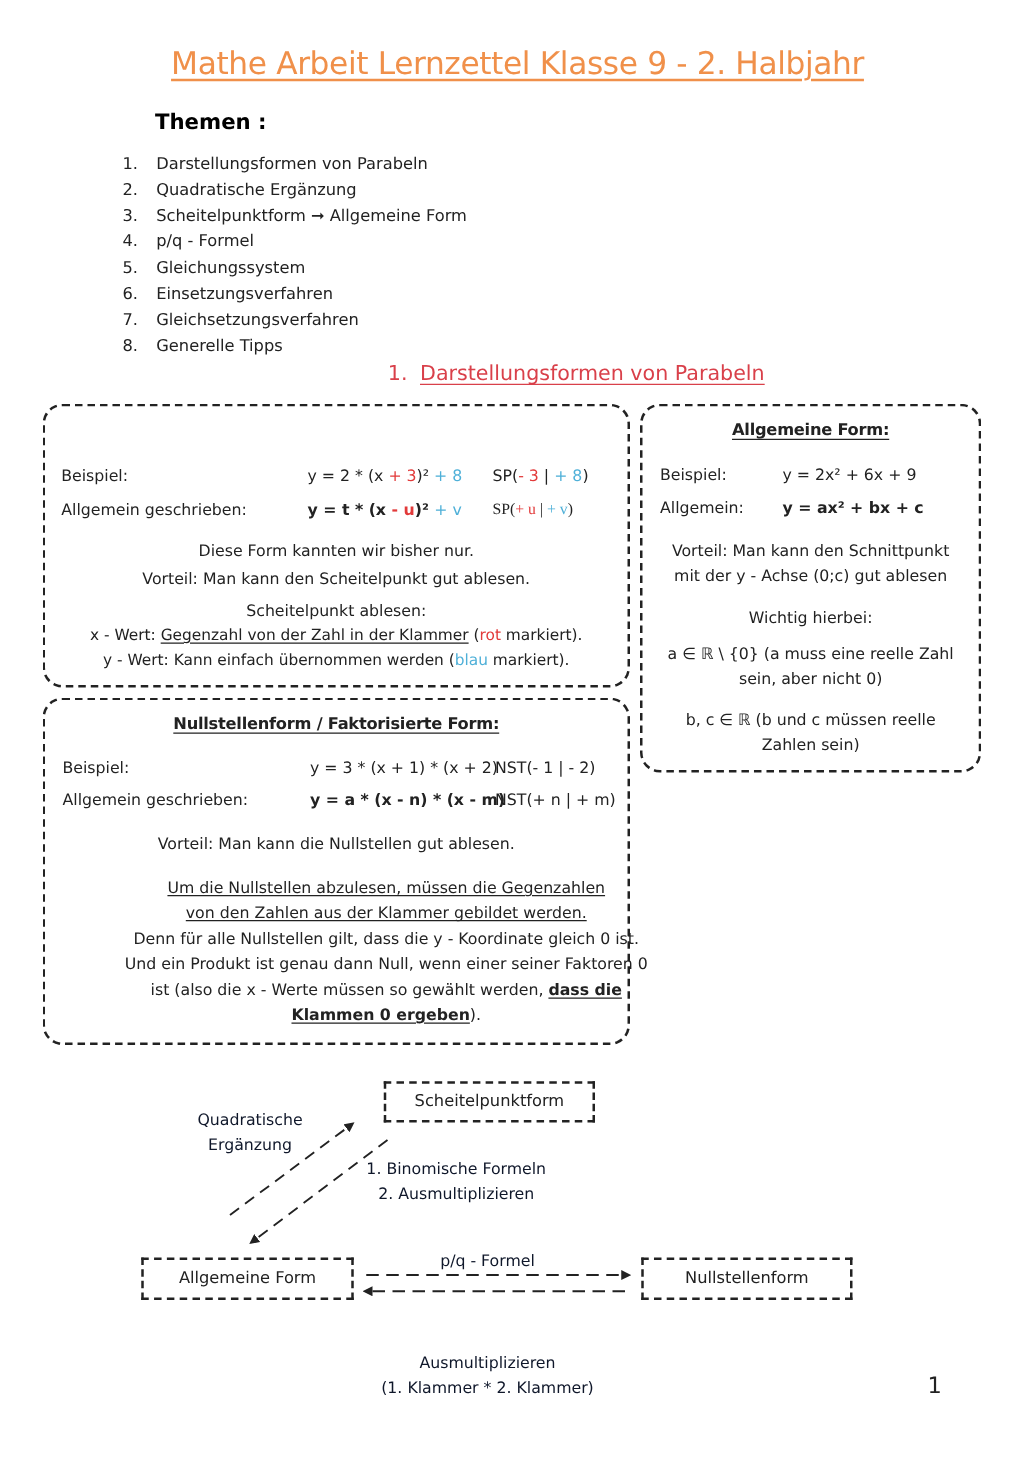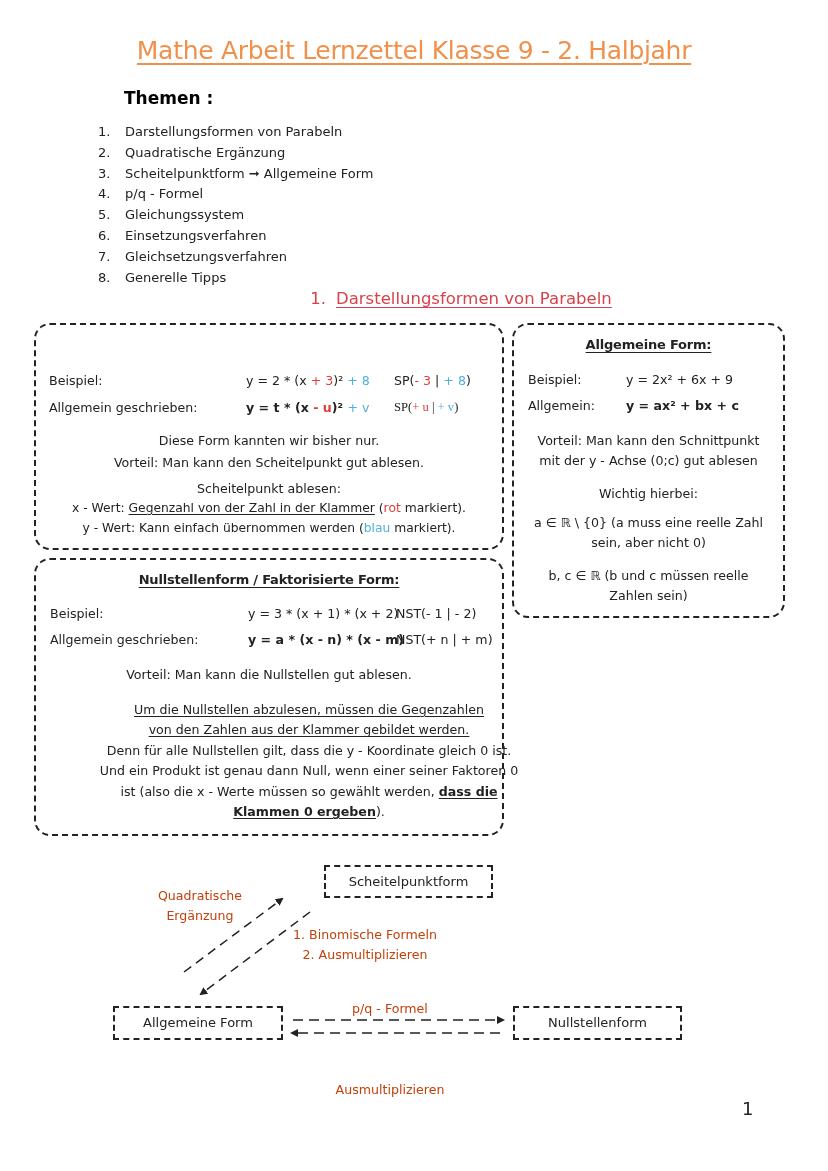--- a/index.html
+++ b/index.html
@@ -19,21 +19,21 @@
   .box { border: 2px dashed #222; border-radius: 16px; box-sizing: border-box; }
   .box-head { text-align: center; font-size: 13px; font-weight: bold; text-decoration: underline;
               text-underline-offset: 3px; letter-spacing: -0.2px; }
   .txt { font-size: 12.6px; color: #222; }
   .center { text-align: center; }
   .b { font-weight: bold; text-align: center; }
   .red { color: #e23a3a; }
   .blue { color: #4fb0d8; }
   .u { text-decoration: underline; text-underline-offset: 2px; }
   .fbox { border: 2px dashed #222; box-sizing: border-box; font-size: 13px; text-align: center; }
-  .lbl { font-size: 12.6px; color: #c2410c; }
+  .lbl { font-size: 12.6px; color: #0f172a; }
   .pageno { left: 742px; top: 1098px; font-size: 18px; color: #222; }
 </style>
 </head>
 <body>
 
 <div class="abs title">Mathe Arbeit Lernzettel Klasse 9 - 2. Halbjahr</div>
 
 <div class="abs themen">Themen :</div>
 
 <div class="abs toc">
@@ -120,35 +120,36 @@
   <div class="abs txt" style="left:360px; top:46px;">NST(- 1 | - 2)</div>
   <div class="abs txt" style="left:14px; top:72px;">Allgemein geschrieben:</div>
   <div class="abs txt b" style="left:212px; top:72px;">y = a * (x - n) * (x - m)</div>
   <div class="abs txt" style="left:360px; top:72px;">NST(+ n | + m)</div>
   <div class="abs txt center" style="left:0; width:466px; top:107px;">Vorteil: Man kann die Nullstellen gut ablesen.</div>
   <div class="abs txt center" style="left:18px; width:430px; top:140px; line-height:20.4px;margin-left:40px;">
     <span class="u" style="display:block; padding:0 28px;">Um die Nullstellen abzulesen, müssen die Gegenzahlen von den Zahlen aus der Klammer gebildet werden.</span><span>Denn für alle Nullstellen gilt, dass die y - Koordinate gleich 0 ist. Und ein Produkt ist genau dann Null, wenn einer seiner Faktoren 0 ist (also die x - Werte müssen so gewählt werden, </span><span class="u b">dass die Klammen 0 ergeben</span><span>).</span>
   </div>
 </div>
 
-<div class="abs fbox" style="left:324px; top:865px; width:169px; height:33px; line-height:29px;">Scheitelpunktform</div>
+<div class="abs fbox" style="left:307px; top:865px; width:169px; height:33px; line-height:29px;">Scheitelpunktform</div>
 <div class="abs fbox" style="left:113px; top:1006px; width:170px; height:34px; line-height:30px;">Allgemeine Form</div>
 <div class="abs fbox" style="left:513px; top:1006px; width:169px; height:34px; line-height:30px;">Nullstellenform</div>
 
 <div class="abs lbl center" style="left:140px; top:886px; width:120px; line-height:20px;">
   <div>Quadratische</div>
   <div>Ergänzung</div>
 </div>
 <div class="abs lbl center" style="left:290px; top:925px; width:150px; line-height:20px;">
   <div>1. Binomische Formeln</div>
   <div>2. Ausmultiplizieren</div>
 </div>
 <div class="abs lbl center" style="left:320px; top:1001px; width:140px;">p/q - Formel</div>
 <div class="abs lbl center" style="left:290px; top:1038px; width:200px; line-height:20px;margin-top:42px;">
   <div>Ausmultiplizieren</div>
+  <div>(1. Klammer * 2. Klammer)</div>
 </div>
 
 <svg class="abs" style="left:0; top:0;" width="828" height="1171">
   <defs>
     <marker id="ah" markerWidth="8" markerHeight="8" refX="6" refY="4" orient="auto" markerUnits="userSpaceOnUse">
       <path d="M0,0 L8,4 L0,8 z" fill="#222"></path>
     </marker>
   </defs>
   <g>
     <line x1="184" y1="972" x2="282" y2="899" stroke="#222" stroke-width="1.5" stroke-dasharray="9,6" marker-end="url(#ah)"></line>

